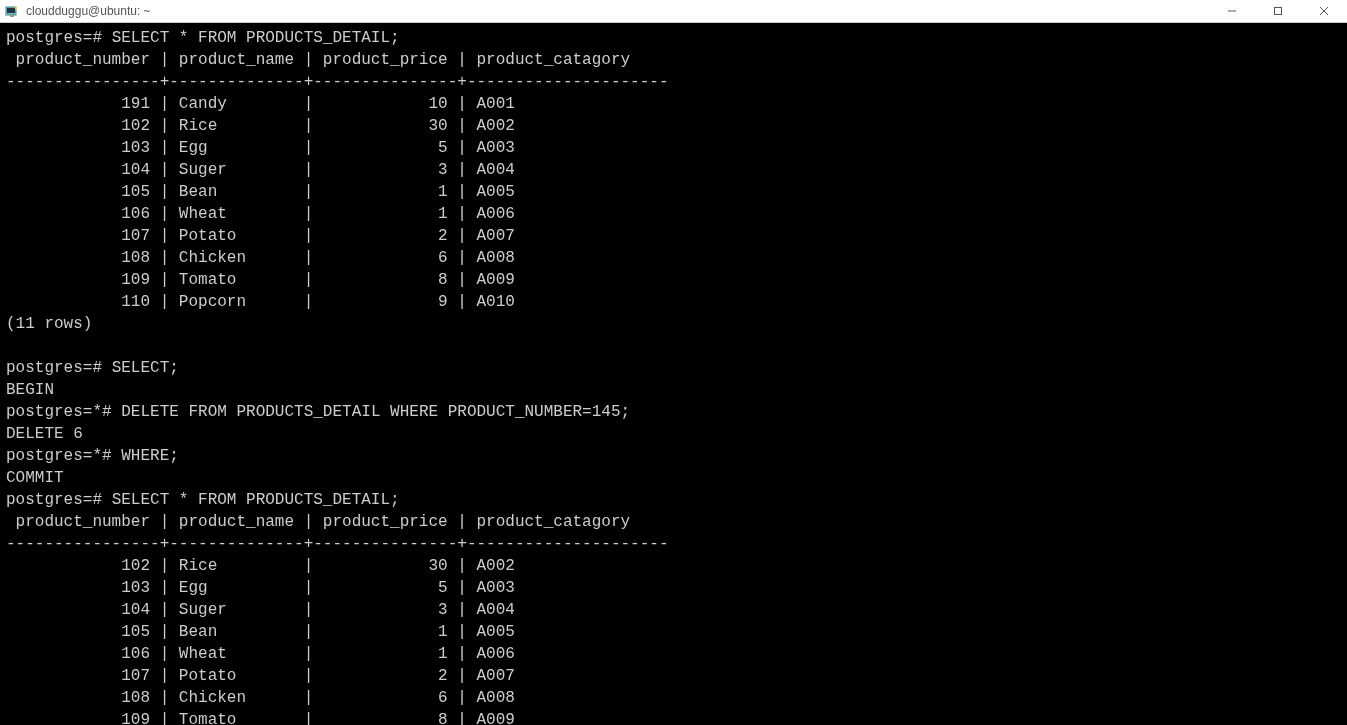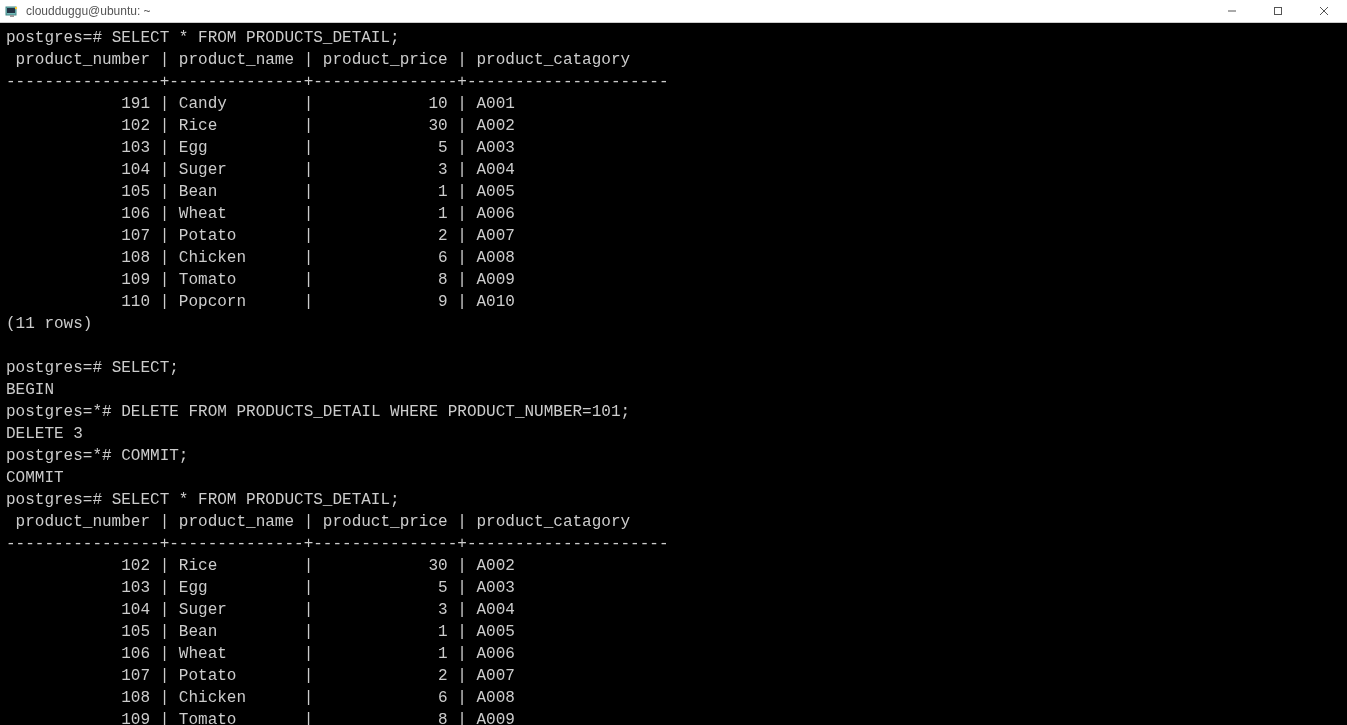--- a/index.html
+++ b/index.html
@@ -111,23 +111,23 @@
 <span>            105 | Bean         |             1 | A005</span>
 <span>            106 | Wheat        |             1 | A006</span>
 <span>            107 | Potato       |             2 | A007</span>
 <span>            108 | Chicken      |             6 | A008</span>
 <span>            109 | Tomato       |             8 | A009</span>
 <span>            110 | Popcorn      |             9 | A010</span>
 <span>(11 rows)</span>
 
 <span>postgres=#</span> <span>SELECT;</span>
 <span>BEGIN</span>
-<span>postgres=*#</span> <span>DELETE FROM PRODUCTS_DETAIL WHERE PRODUCT_NUMBER=101;</span>
-<span>DELETE 3</span>
-<span>postgres=*#</span> <span>COMMIT;</span>
+<span>postgres=*#</span> <span>DELETE FROM PRODUCTS_DETAIL WHERE PRODUCT_NUMBER=145;</span>
+<span>DELETE 6</span>
+<span>postgres=*#</span> <span>WHERE;</span>
 <span>COMMIT</span>
 <span>postgres=#</span> <span>SELECT * FROM PRODUCTS_DETAIL;</span>
 <span> product_number | product_name | product_price | product_catagory</span>
 <span>----------------+--------------+---------------+---------------------</span>
 <span>            102 | Rice         |            30 | A002</span>
 <span>            103 | Egg          |             5 | A003</span>
 <span>            104 | Suger        |             3 | A004</span>
 <span>            105 | Bean         |             1 | A005</span>
 <span>            106 | Wheat        |             1 | A006</span>
 <span>            107 | Potato       |             2 | A007</span>

